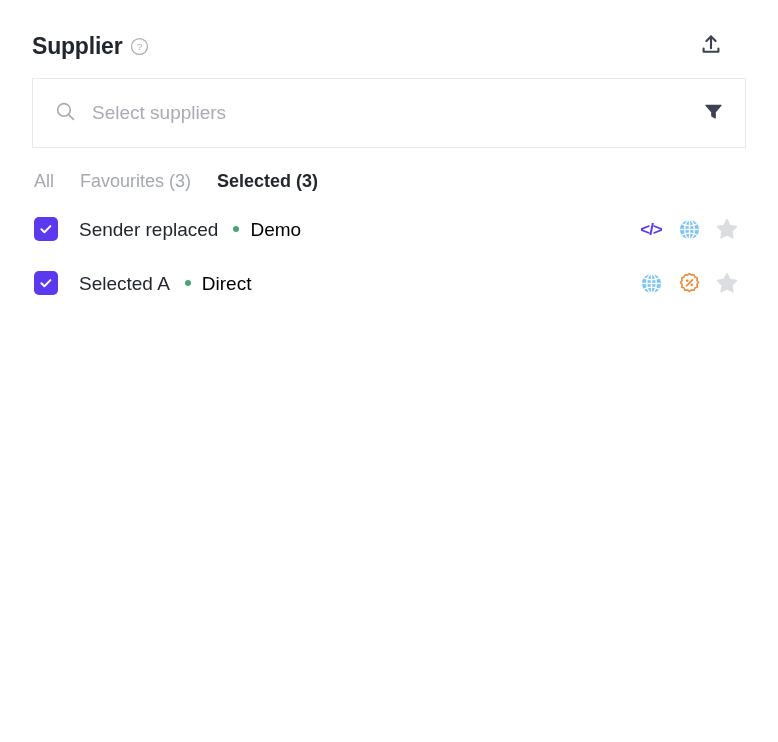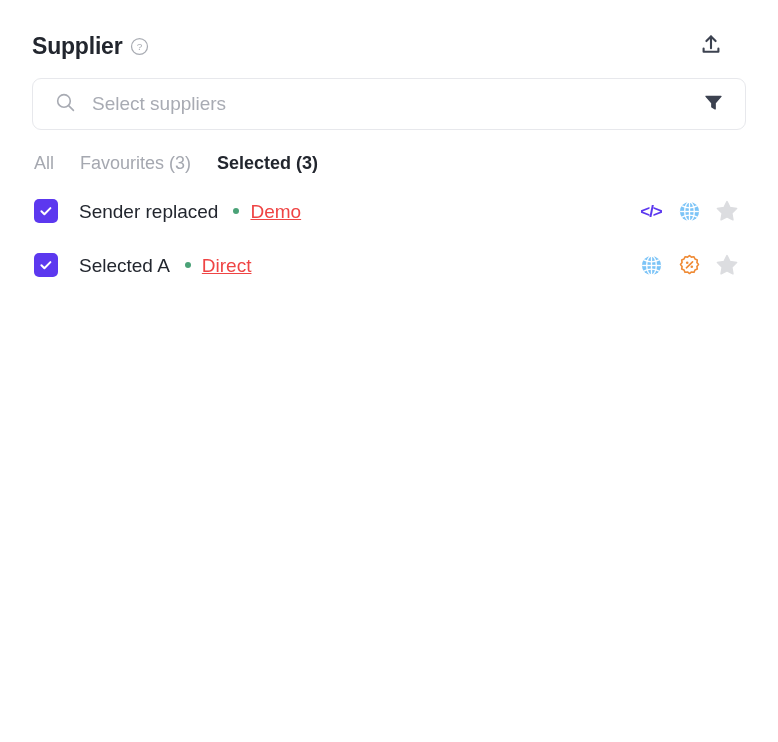--- a/index.html
+++ b/index.html
@@ -59,23 +59,23 @@
     cursor: pointer;
     border: none;
     background: transparent;
     padding: 0;
     margin-right: 18px;
   }
 
   
   .search-box {
     margin-top: 16px;
-    height: 52px;
+    height: 70px;
     border: 1px solid #e7e8ec;
-    border-radius: 9px;
+    border-radius: 0;
     display: flex;
     align-items: center;
     padding: 0 18px 0 22px;
     box-sizing: border-box;
     background: #fff;
   }
   .search-icon {
     flex: 0 0 auto;
     margin-right: 16px;
   }
@@ -158,25 +158,24 @@
   .sep-dot {
     width: 6px;
     height: 6px;
     border-radius: 50%;
     background: #4aa277;
     margin-left: 15px;
     flex: 0 0 auto;
   }
   .row-tag {
     font-size: 19px;
-    color: #ef4444;
+    color: #000000;
     margin-left: 11px;
     white-space: nowrap;
     line-height: 1;
-    text-decoration: underline;
   }
   .row-spacer {
     flex: 1 1 auto;
   }
   .row-icons {
     display: flex;
     align-items: center;
     flex: 0 0 auto;
   }
   .icon-slot {

